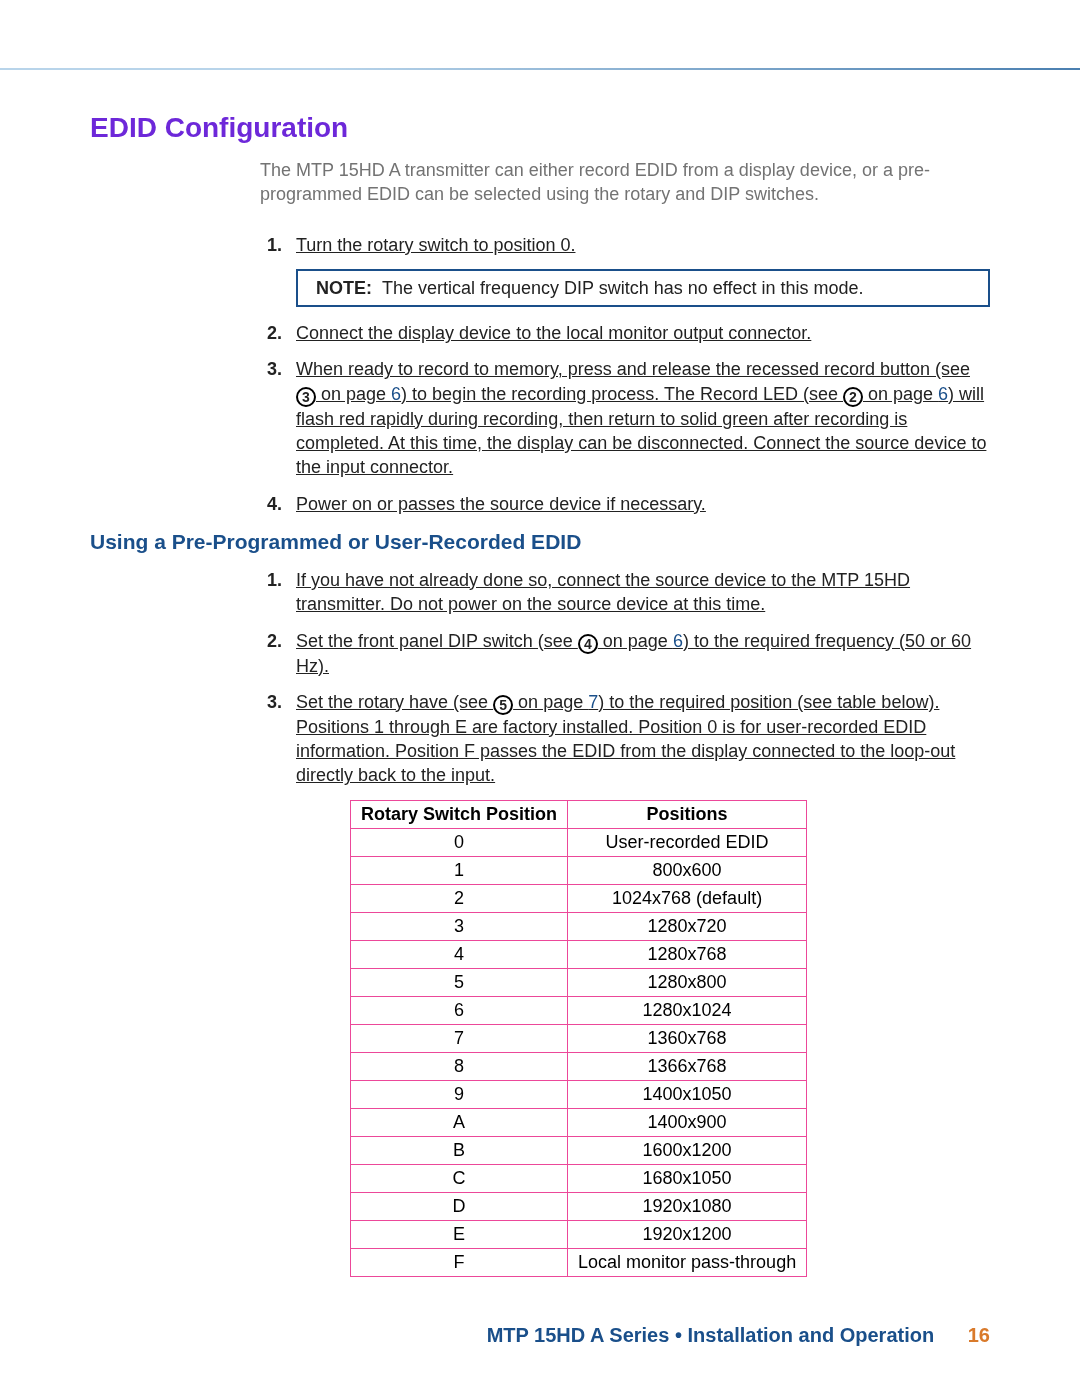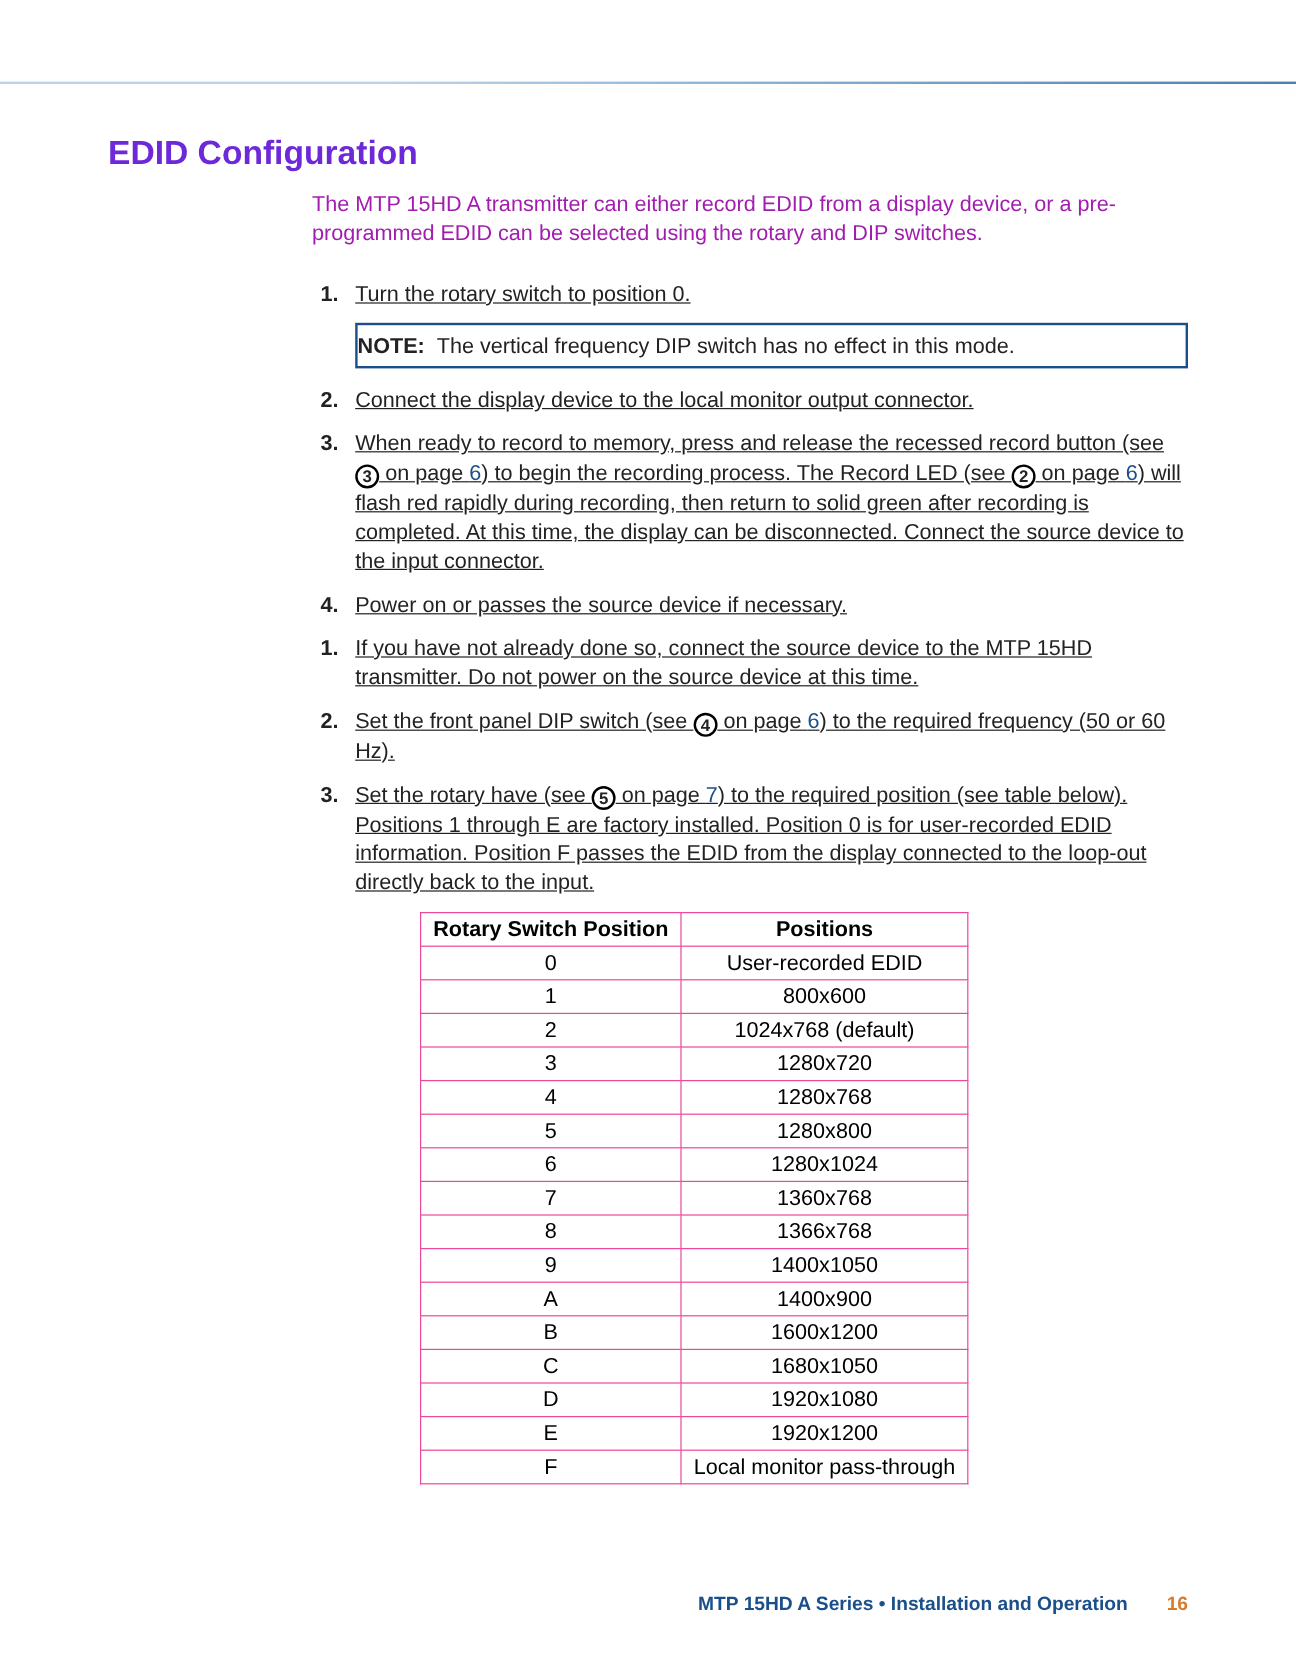--- a/index.html
+++ b/index.html
@@ -23,21 +23,21 @@
   .h1 {
     color: #6d28d9;
     font-size: 28px;
     font-weight: bold;
     margin-bottom: 14px;
   }
   .intro {
     margin-left: 170px;
     font-size: 18px;
     line-height: 1.35;
-    color: #a21caf;
+    color: #737373;
     margin-bottom: 26px;
   }
   .h2 {
     color: #1a4f8a;
     font-size: 21px;
     font-weight: bold;
     margin-bottom: 14px;
   }
   .ol {
     margin-left: 170px;
@@ -48,21 +48,21 @@
     font-size: 18px;
     line-height: 1.35;
     color: #222;
     margin-bottom: 12px;
   }
   .li .num { font-weight: bold; min-width: 22px; text-align: right; }
   .li .txt { flex: 1; text-decoration: underline; }
   .note-box {
     margin-left: 206px;
     border: 2px solid #1a4f8a;
-    padding: 5px 0;
+    padding: 5px 18px;
     font-size: 18px;
     line-height: 1.35;
     color: #222;
     margin-bottom: 14px;
   }
   .note-box .lbl { font-weight: bold; }
   .link { color: #1a4f8a; }
   .circ {
     display: inline-block;
     border: 2px solid #000;
@@ -88,21 +88,21 @@
     text-align: center;
     white-space: nowrap;
   }
   table th { font-weight: bold; }
   table th:nth-child(1) { width: 160px; }
   table th:nth-child(2) { width: 230px; }
   .footer {
     position: absolute;
     bottom: 50px;
     right: 90px;
-    font-size: 16px;
+    font-size: 20px;
     font-weight: bold;
     color: #1a4f8a;
   }
   .footer .pg { margin-left: 28px; color: #d97a2b; }
 </style>
 </head>
 <body>
 
 <div class="top-rule"></div>
 
@@ -132,20 +132,21 @@
       <span class="txt">
         <span>When ready to record to memory, press and release the recessed record button (see </span><span class="circ">3</span><span> on page </span><span class="link">6</span><span>) to begin the recording process. The Record LED (see </span><span class="circ">2</span><span> on page </span><span class="link">6</span><span>) will flash red rapidly during recording, then return to solid green after recording is completed. At this time, the display can be disconnected. Connect the source device to the input connector.</span>
       </span>
     </div>
     <div class="li">
       <span class="num">4.</span>
       <span class="txt">Power on or passes the source device if necessary.</span>
     </div>
   </div>
 
+  <div class="h2" style="margin-top:14px">Using a Pre-Programmed or User-Recorded EDID</div>
   <div class="ol">
     <div class="li">
       <span class="num">1.</span>
       <span class="txt">If you have not already done so, connect the source device to the MTP 15HD transmitter. Do not power on the source device at this time.</span>
     </div>
     <div class="li">
       <span class="num">2.</span>
       <span class="txt">
         <span>Set the front panel DIP switch (see </span><span class="circ">4</span><span> on page </span><span class="link">6</span><span>) to the required frequency (50 or 60 Hz).</span>
       </span>

